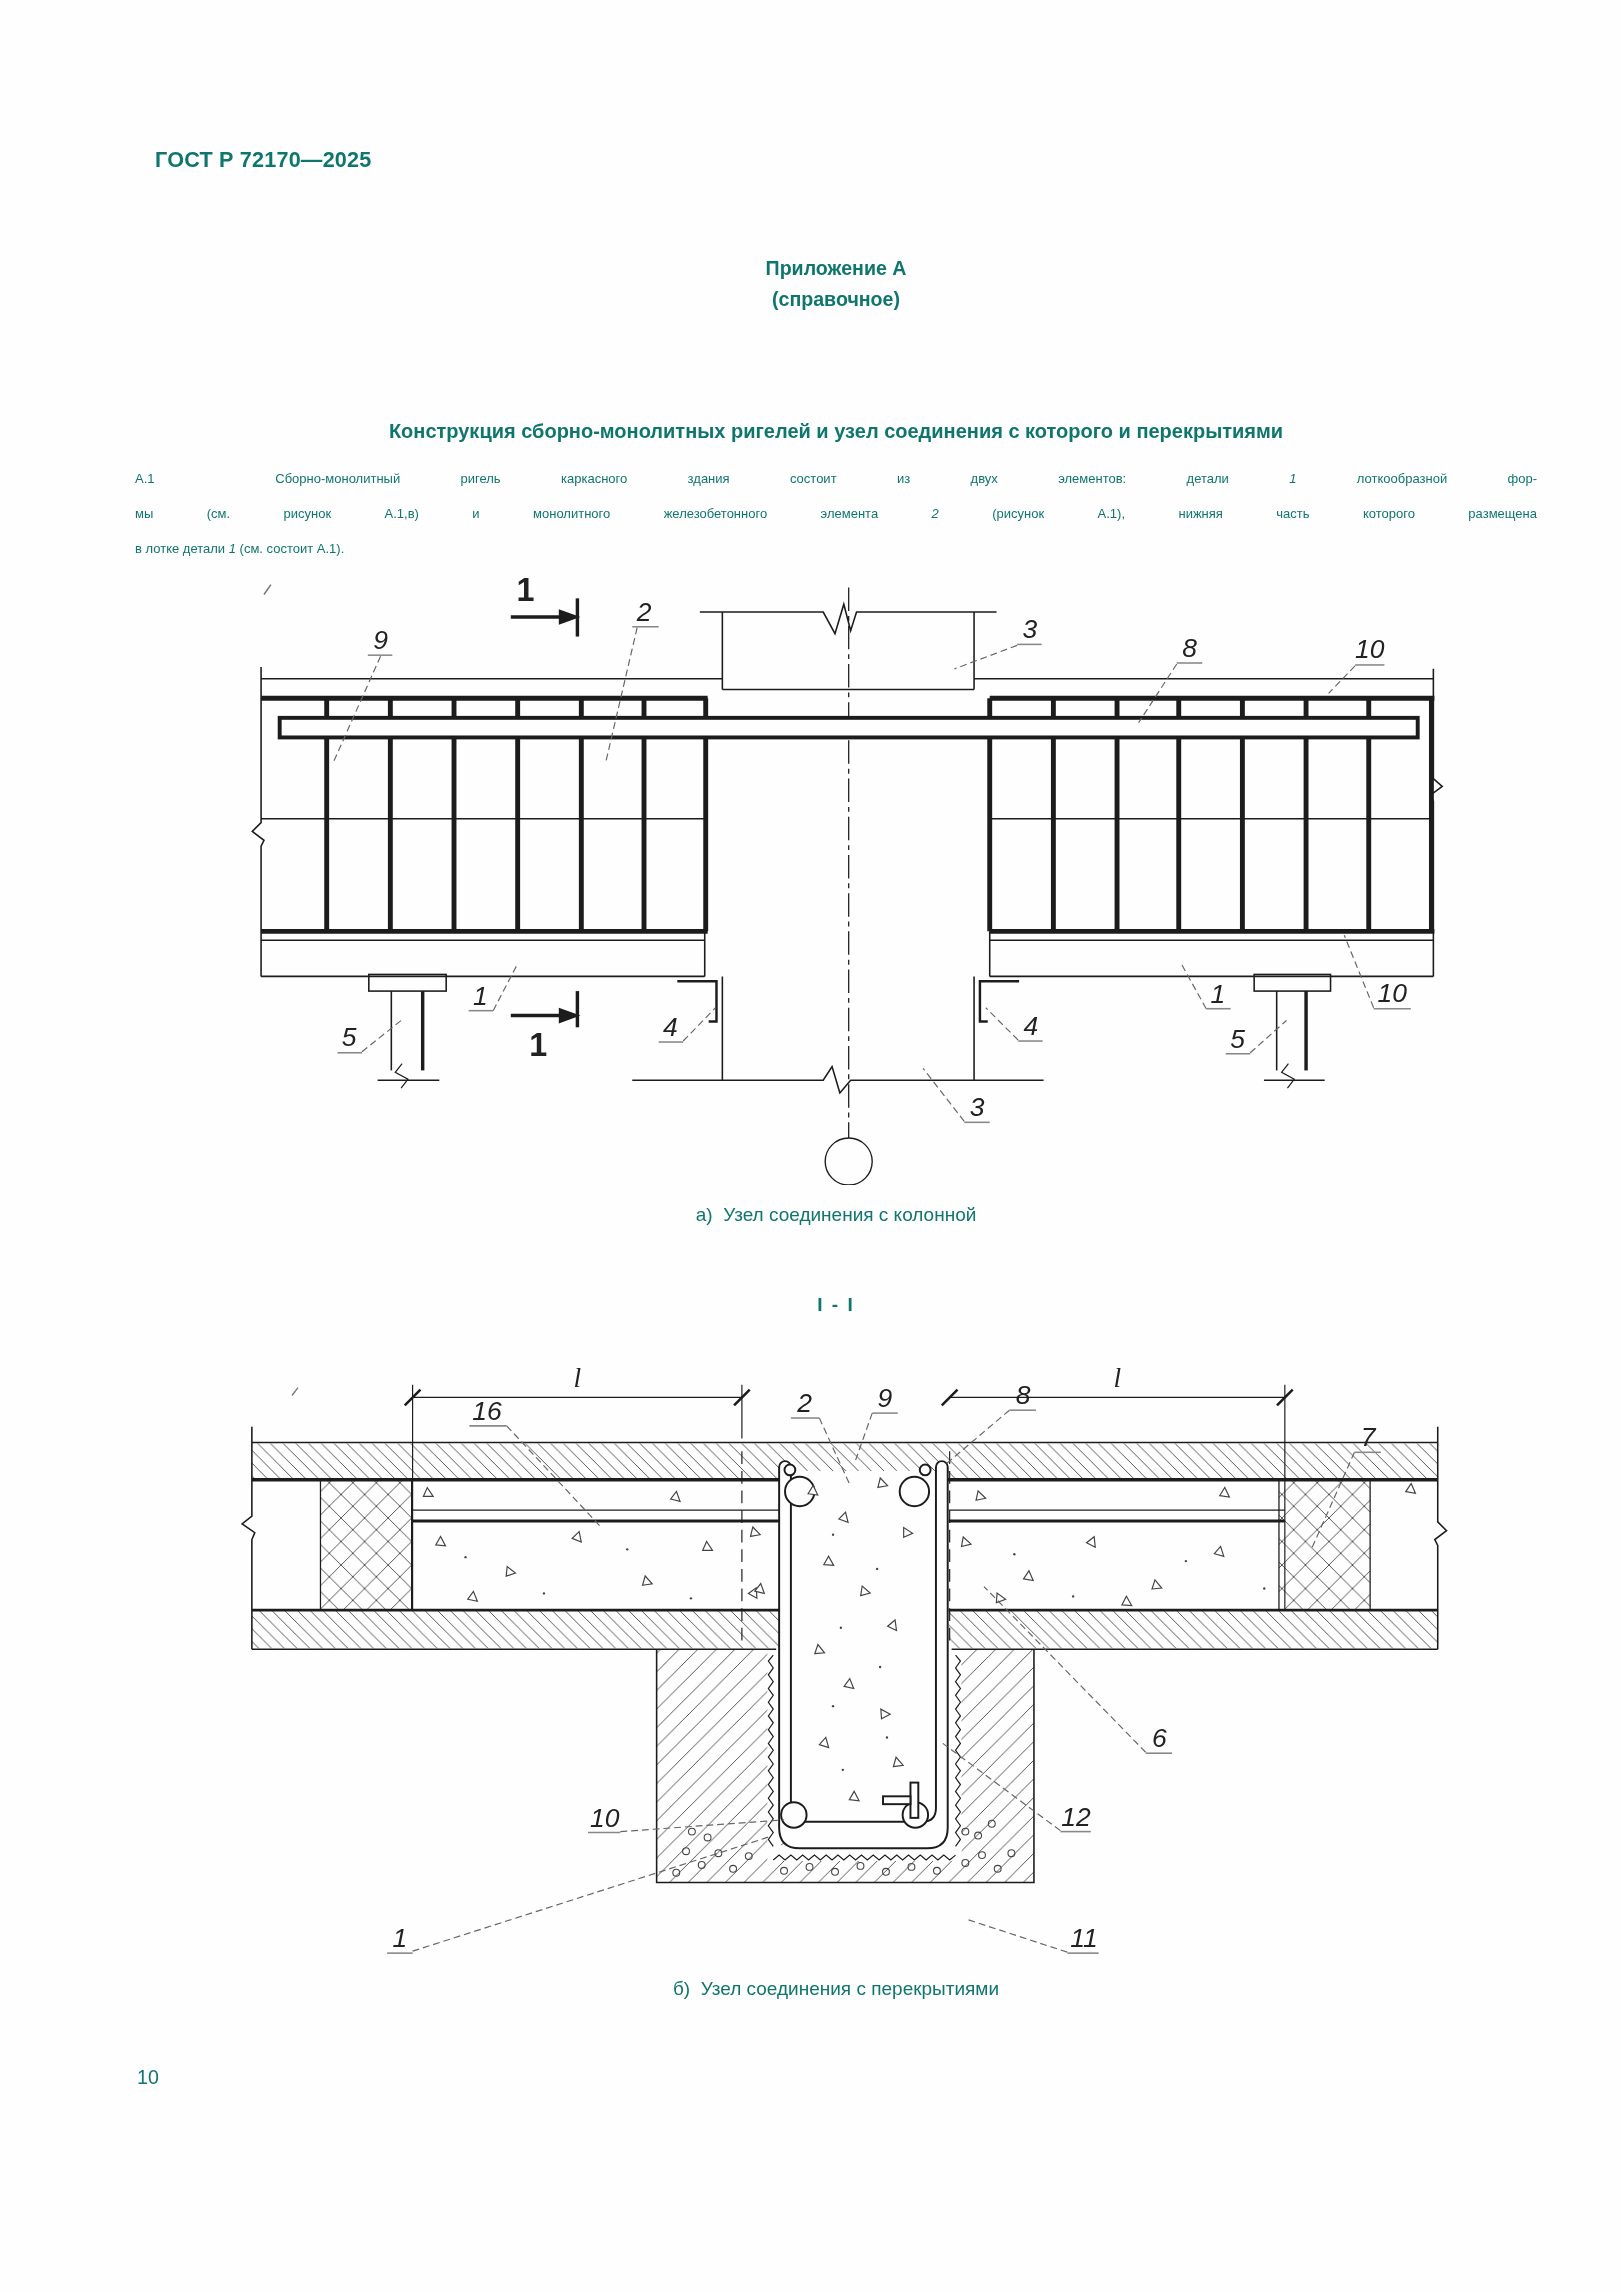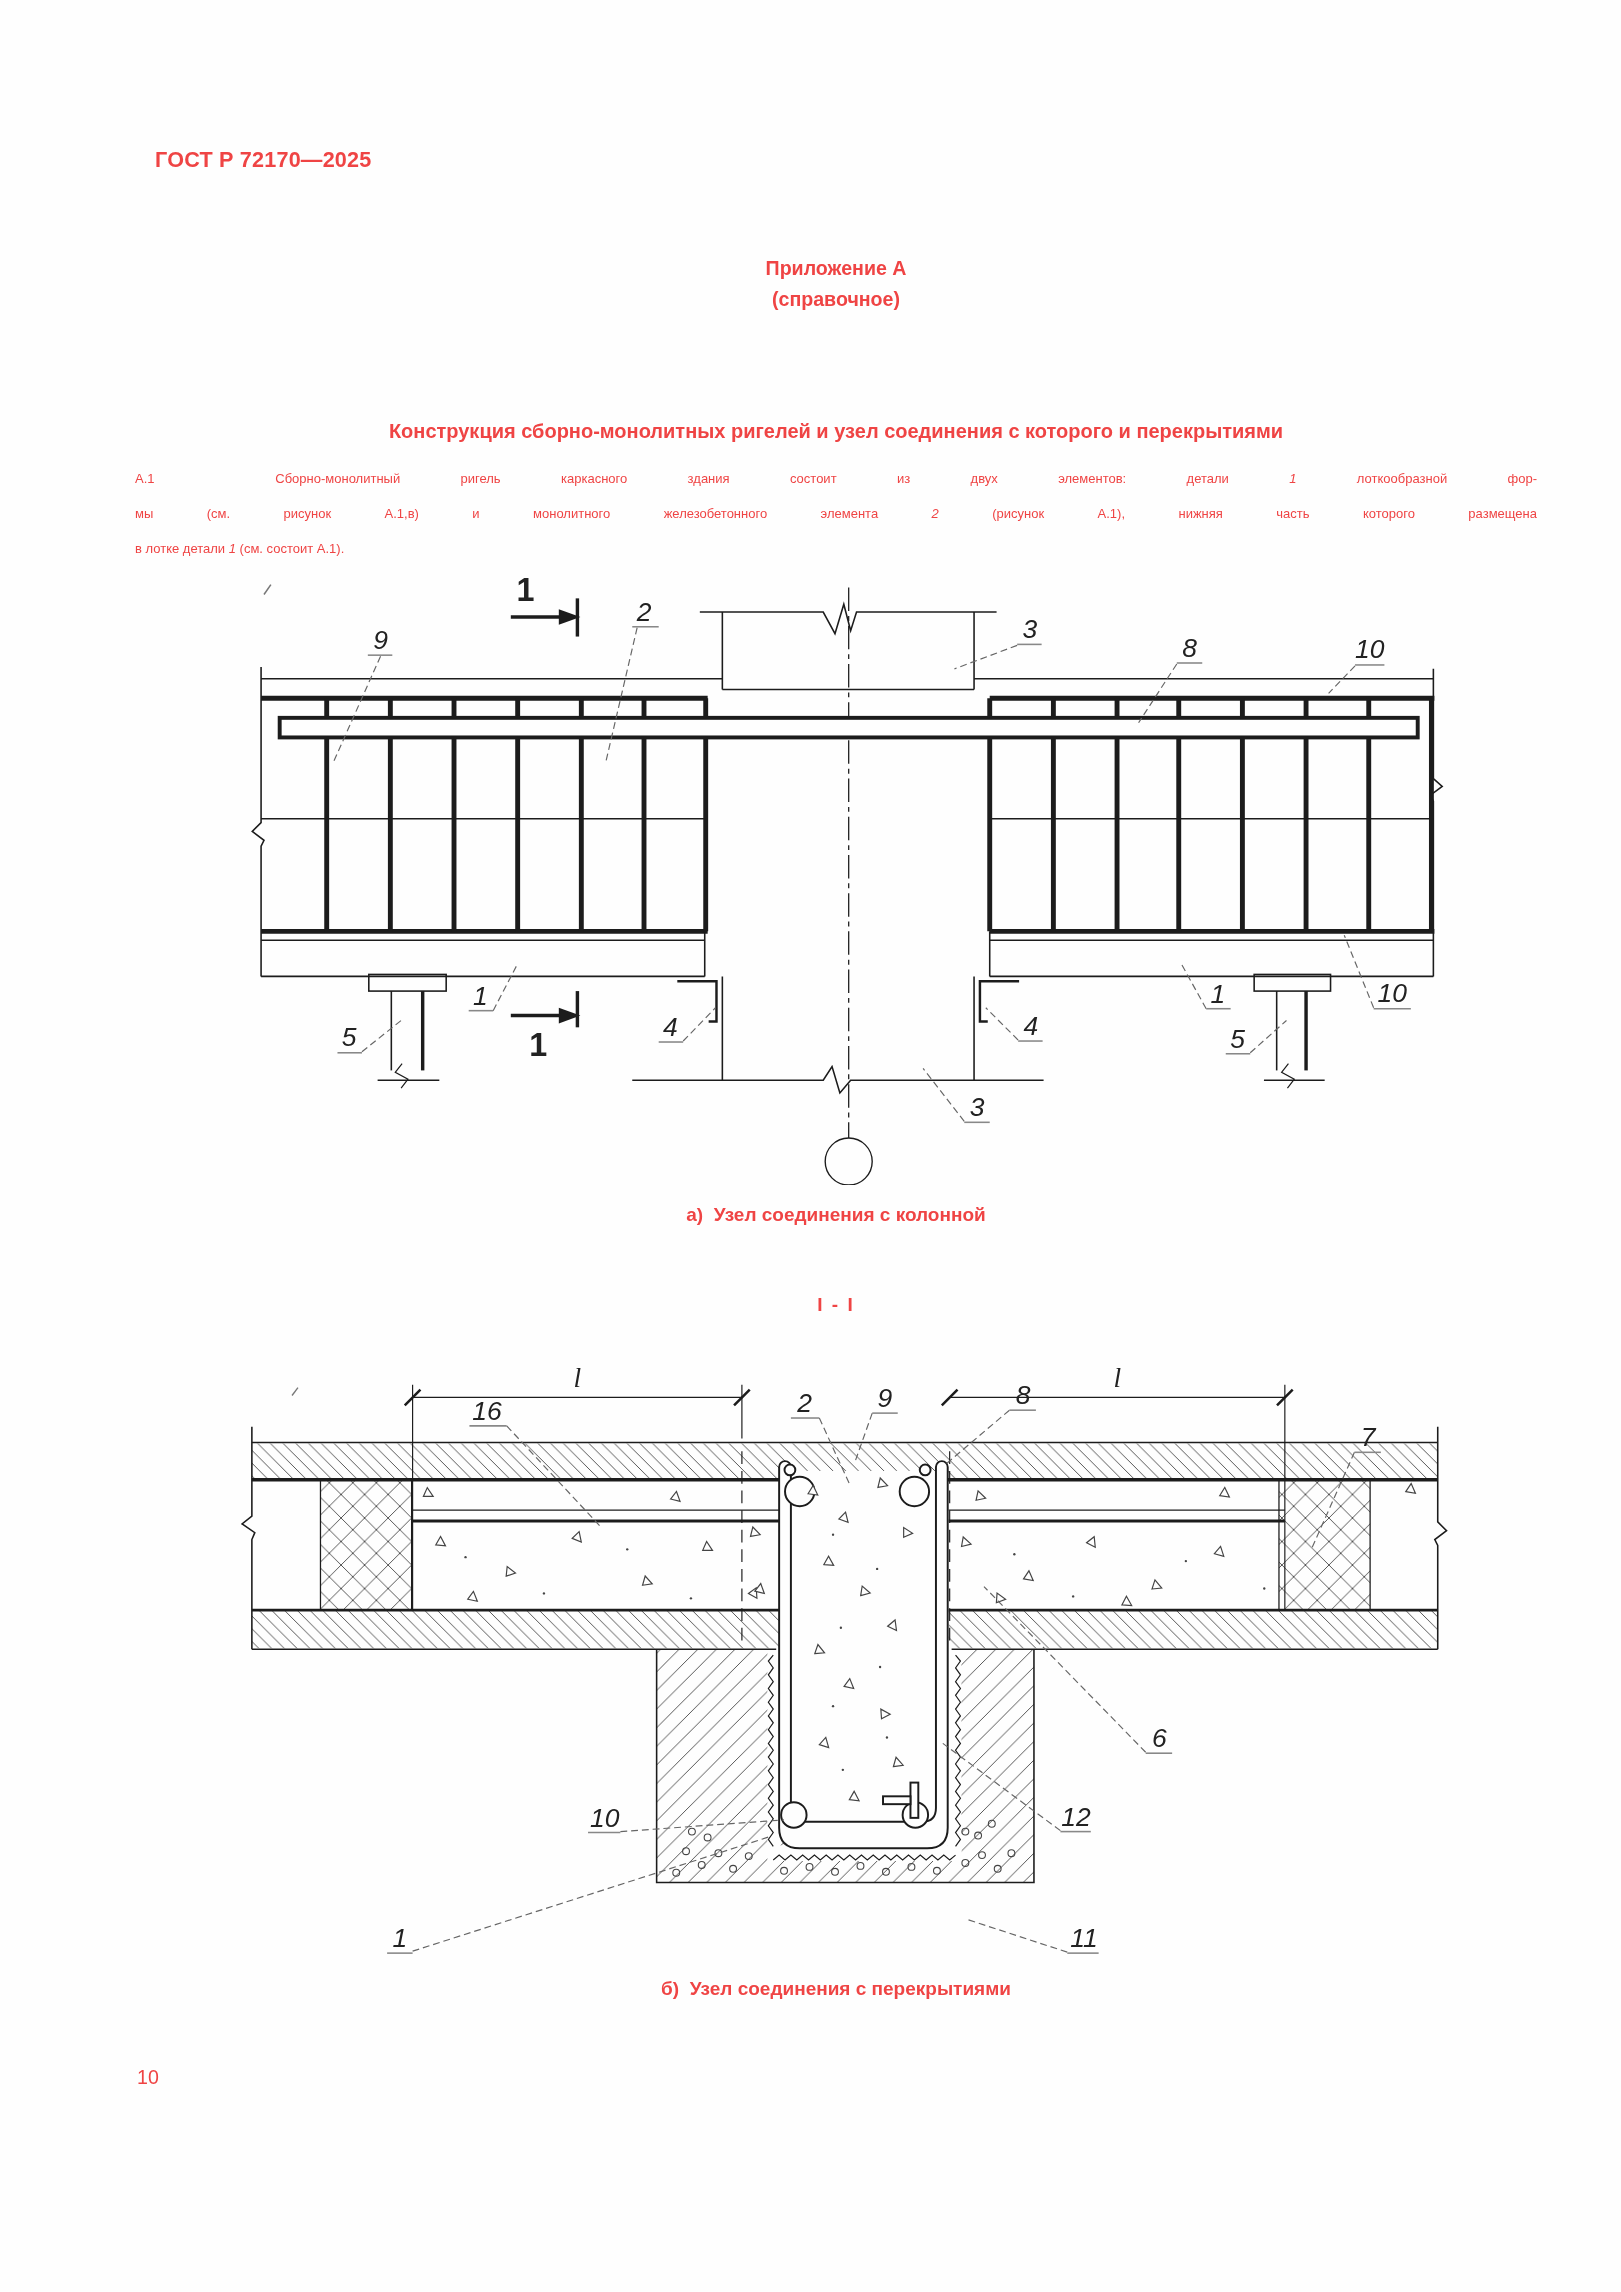--- a/index.html
+++ b/index.html
@@ -1,30 +1,30 @@
 <!DOCTYPE html>
 <html lang="ru"><head>
 <meta charset="utf-8">
 <style>
   html,body{margin:0;padding:0;background:#888;}
   .page{
     position:relative;width:1621px;height:2293px;margin:0 auto;
-    background:#fefefe;color:#ef4444;
+    background:#fefefe;color:#0f766e;
     font-family:"Liberation Sans", sans-serif;
     overflow:hidden;
   }
   .hdr{position:absolute;left:155px;top:147px;font-size:21.6px;font-weight:bold;letter-spacing:0.2px;}
   .centerblock{position:absolute;left:135px;width:1402px;text-align:center;margin-top:28px;}
   .app{top:225px;font-size:19.6px;font-weight:bold;line-height:31px;}
   .maintitle{top:392px;font-size:20px;font-weight:bold;}
   .para{position:absolute;left:135px;width:1402px;top:461px;font-size:13px;line-height:35px;}
   .pline{white-space:pre-wrap;text-align:justify;text-align-last:justify;}
   .pline.last{text-align-last:left;}
   .ital{font-style:italic;}
-  .cap{position:absolute;left:135px;width:1402px;text-align:center;font-size:19px;font-weight:bold;}
+  .cap{position:absolute;left:135px;width:1402px;text-align:center;font-size:19px;}
   .pagenum{position:absolute;left:137px;top:2066px;font-size:19.6px;}
   svg{position:absolute;left:0;}
   svg text{fill:#222;}
   .poslbl{font-size:27px;font-style:italic;font-family:"Liberation Sans",sans-serif;}
   .seclbl{font-size:33px;font-weight:bold;font-family:"Liberation Sans",sans-serif;}
   .dimlbl{font-size:28px;font-style:italic;font-family:"Liberation Serif",serif;}
 </style>
 </head>
 <body>
 

